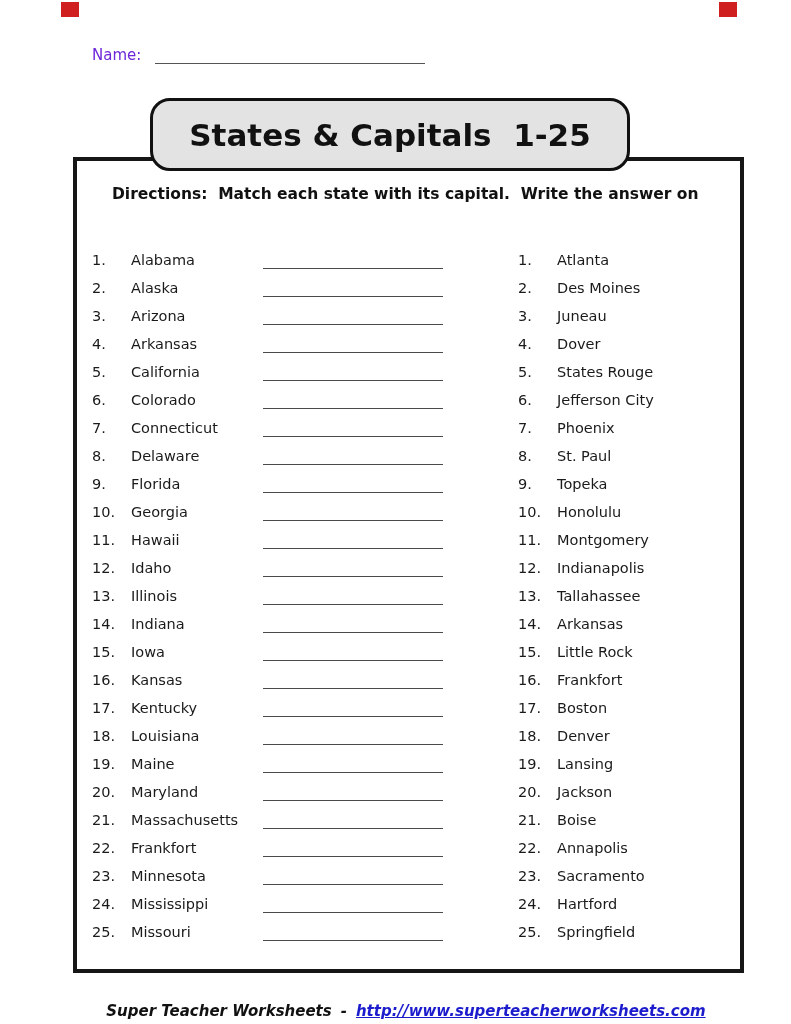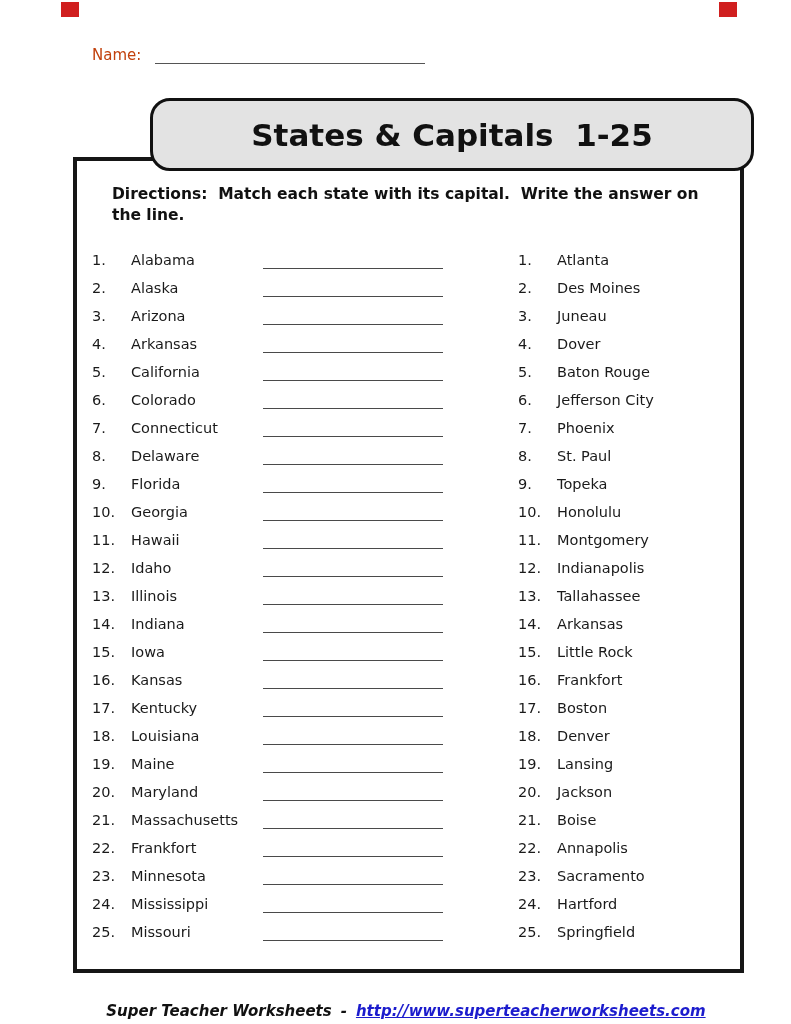--- a/index.html
+++ b/index.html
@@ -11,33 +11,33 @@
     color:#1a1a1a;
     overflow:hidden;
   }
   .corner-mark{
     position:absolute;top:2px;width:18px;height:15px;
   }
   .corner-mark.left{left:61px;}
   .corner-mark.right{left:719px;}
   .name-row{
     position:absolute;left:92px;top:46px;
-    font-size:15px;color:#c2410c;
+    font-size:15px;color:#6d28d9;
     white-space:nowrap;
   }
   .name-line{
     display:inline-block;
     width:270px;height:16px;
     border-bottom:1px solid #555;
     margin-left:14px;
     vertical-align:bottom;
   }
   .title-box{
     position:absolute;left:150px;top:98px;
-    width:604px;height:73px;
+    width:480px;height:73px;
     background:#e3e3e3;
     border:3px solid #111;
     border-radius:20px;
     box-sizing:border-box;
     display:flex;align-items:center;justify-content:center;
     z-index:2;
   }
   .title-box .title-text{
     font-size:31px;font-weight:bold;color:#111;
     white-space:pre;
@@ -104,21 +104,20 @@
   </div>
 
   <div class="title-box" style="background: rgb(227, 227, 227);">
     <span class="title-text">States &amp; Capitals  1-25</span>
   </div>
 
   <div class="main-box"></div>
 
   <div class="directions">
     <span>Directions:  Match each state with its capital.  Write the answer on</span>
-    <span>the line.</span>
   </div>
 
   <div class="match-list" id="match-list">
     <div class="match-row">
       <span class="num">1.</span>
       <span class="state">Alabama</span>
       <span class="answer-line"></span>
       <span class="gap"></span>
       <span class="num">1.</span>
       <span class="capital">Atlanta</span>
@@ -150,21 +149,21 @@
       <span class="num">4.</span>
       <span class="capital">Dover</span>
     </div>
 
     <div class="match-row">
       <span class="num">5.</span>
       <span class="state">California</span>
       <span class="answer-line"></span>
       <span class="gap"></span>
       <span class="num">5.</span>
-      <span class="capital">Baton Rouge</span>
+      <span class="capital">States Rouge</span>
     </div>
 
     <div class="match-row">
       <span class="num">6.</span>
       <span class="state">Colorado</span>
       <span class="answer-line"></span>
       <span class="gap"></span>
       <span class="num">6.</span>
       <span class="capital">Jefferson City</span>
     </div>

